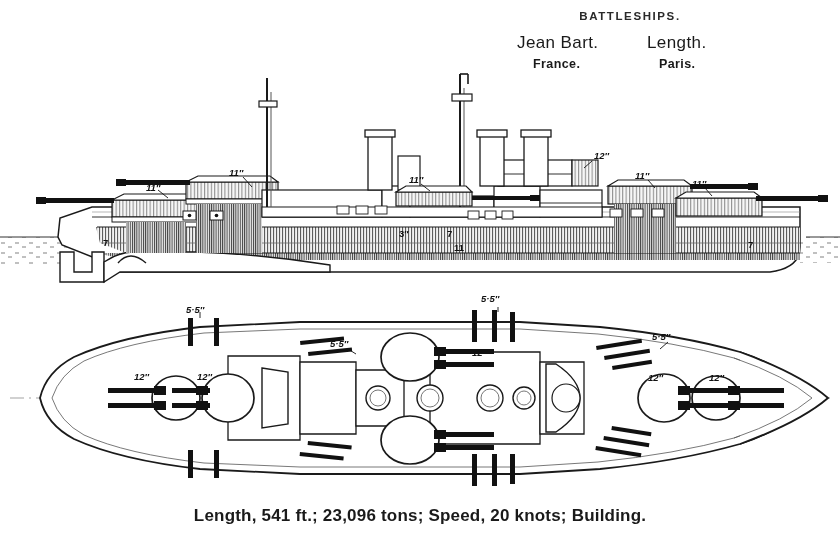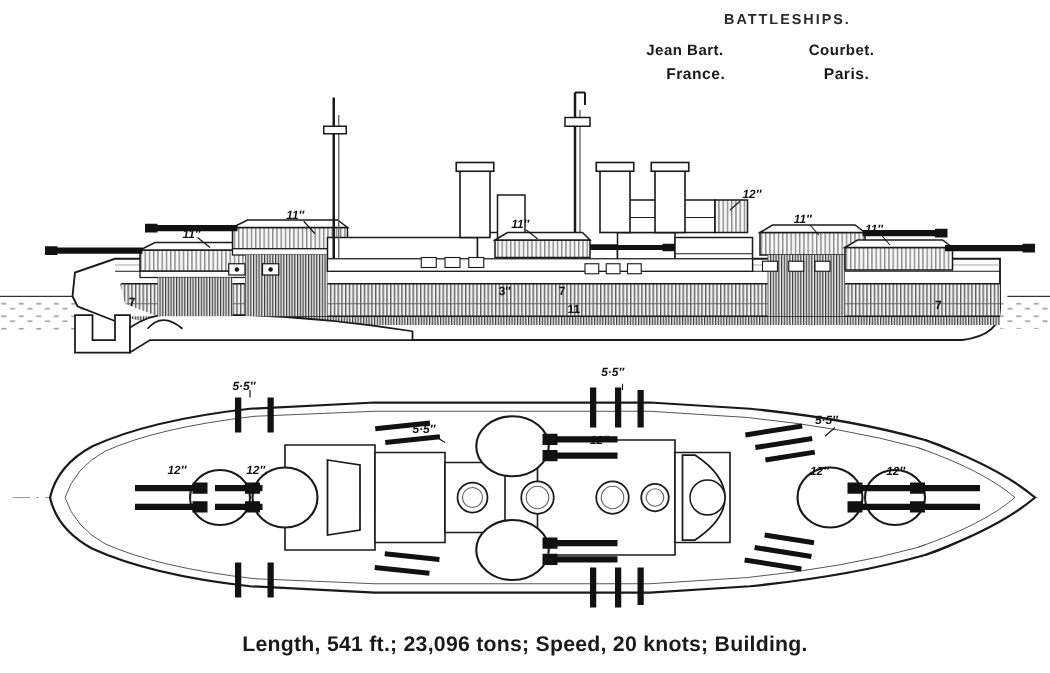--- a/index.html
+++ b/index.html
@@ -39,22 +39,22 @@
   .ship-names {
     display: flex;
     justify-content: space-between;
     padding: 0 12px;
   }
   .ship-col {
     width: 96px;
     text-align: center;
   }
   .ship-name {
-    font-size: 12px;
-    font-weight: 700;
+    font-size: 17px;
+    font-weight: 400;
     letter-spacing: 0.4px;
     color: #1a1a1a;
     line-height: 1.0;
   }
   .ship-port {
     font-size: 12.5px;
     font-weight: 700;
     letter-spacing: 0.4px;
     color: #1a1a1a;
     margin-top: 7px;
@@ -105,21 +105,21 @@
 <div id="plate">
 
   <div class="title-block">
     <div class="plate-title">BATTLESHIPS.</div>
     <div class="ship-names">
       <div class="ship-col left">
         <div class="ship-name">Jean Bart.</div>
         <div class="ship-port">France.</div>
       </div>
       <div class="ship-col right">
-        <div class="ship-name">Courbet.</div>
+        <div class="ship-name">Length.</div>
         <div class="ship-port">Paris.</div>
       </div>
     </div>
   </div>
 
   <svg id="drawing" width="840" height="538" viewBox="0 0 840 538" style="position:absolute;left:0;top:0;">
     <defs>
 
       <pattern id="vhatch" width="3" height="6" patternUnits="userSpaceOnUse">
         <rect width="3" height="6" fill="#f2f2f2"></rect>

